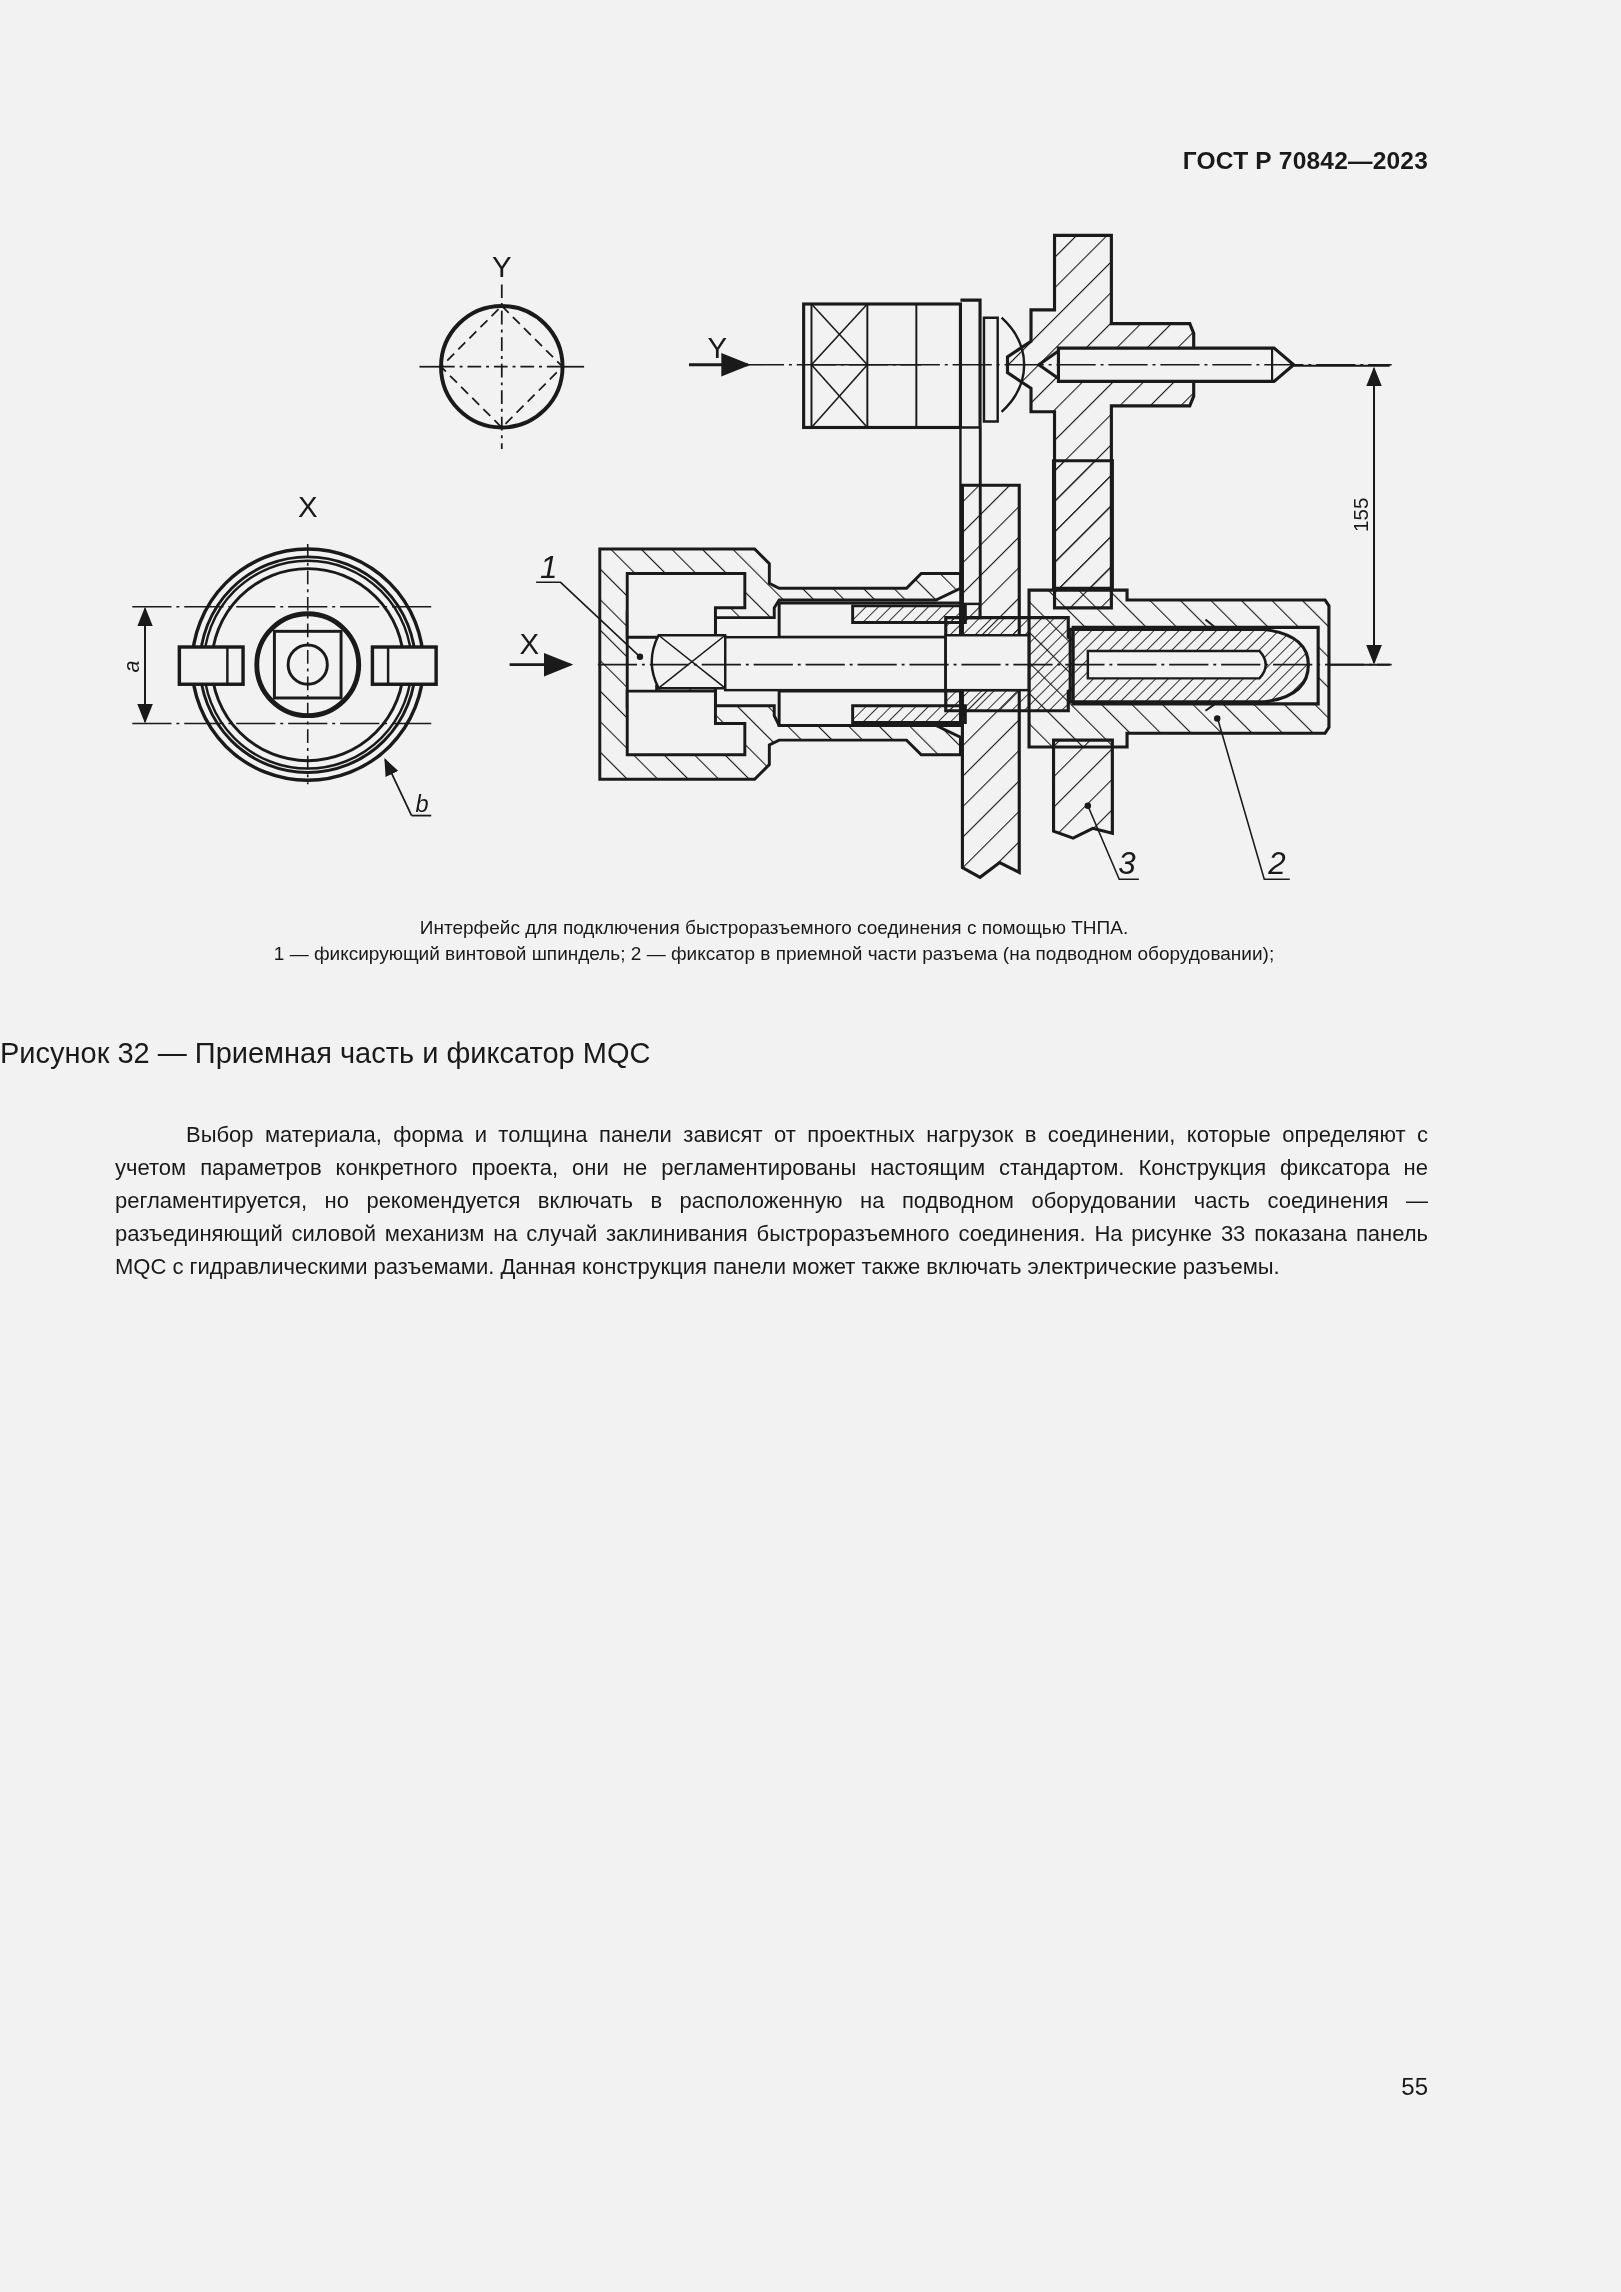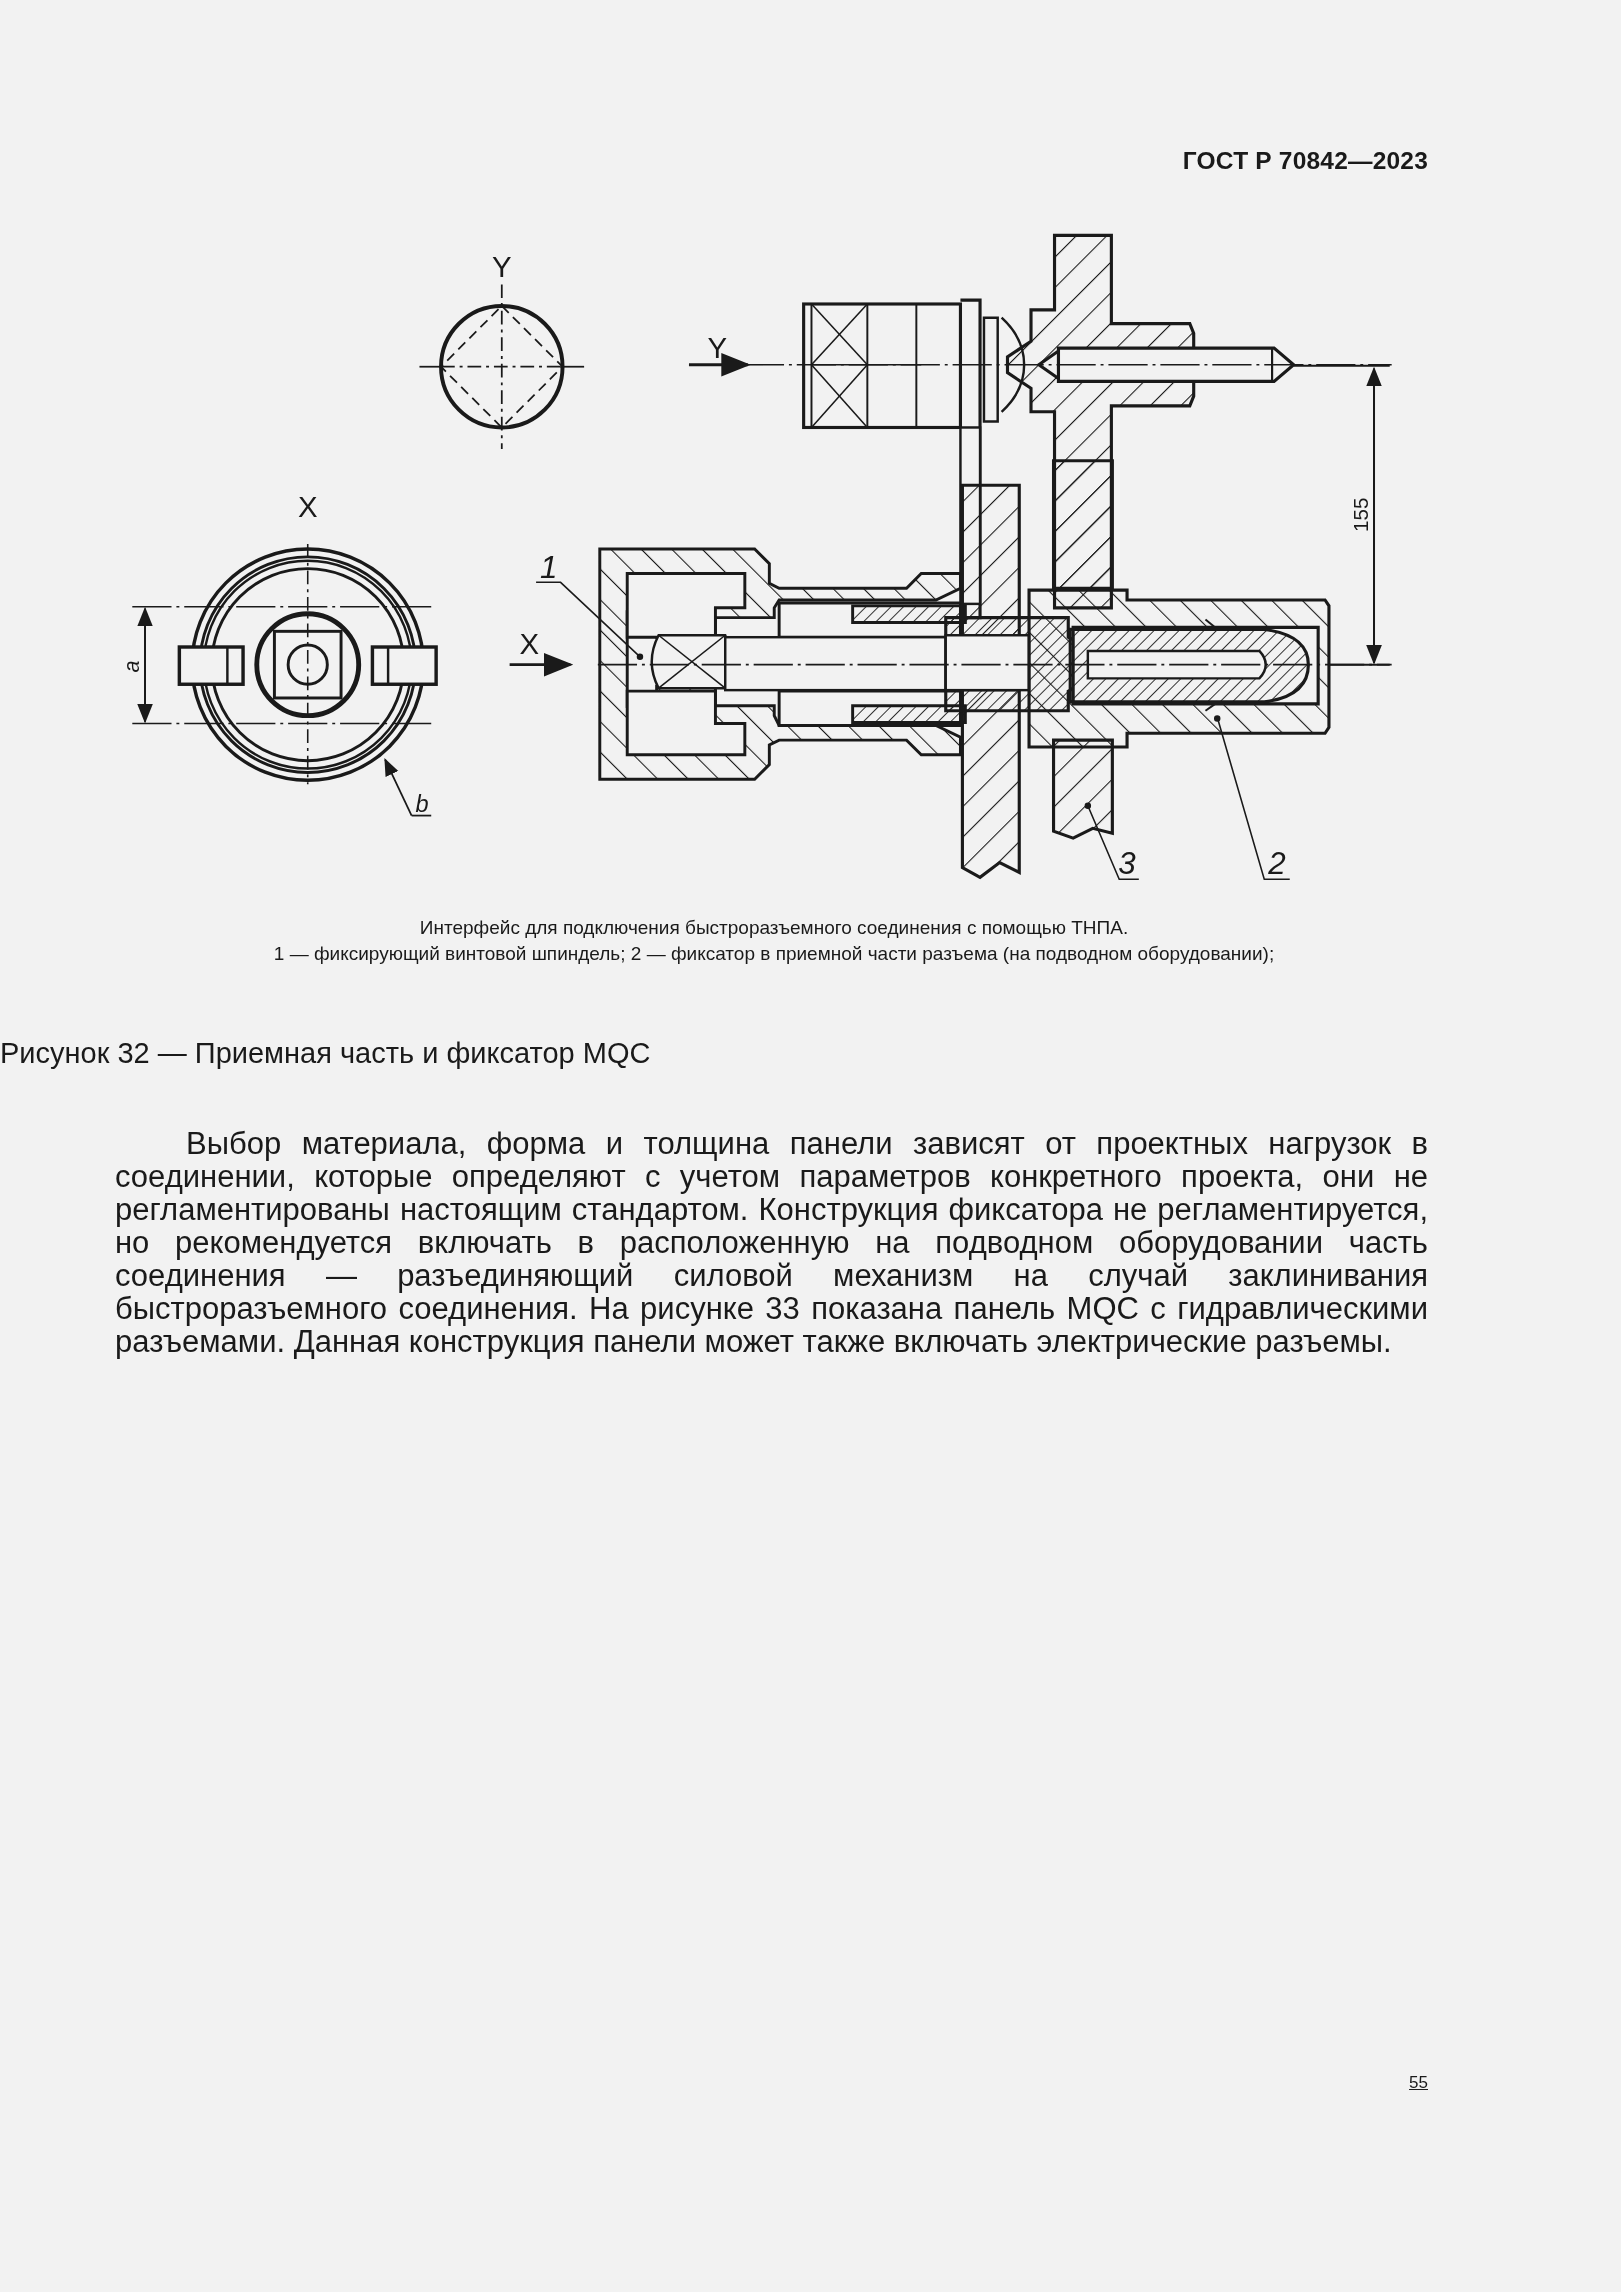--- a/index.html
+++ b/index.html
@@ -20,25 +20,25 @@
       position: absolute; top: 915px; left: 176px; width: 1196px;
       text-align: center; font-size: 19px; line-height: 25.5px;
     }
     .caption-note div { white-space: nowrap; }
     .figure-title {
       position: absolute; top: 1037px; left: 0; width: 1549px;
       text-align: left; font-size: 29px;
     }
     .body-text {
       position: absolute; top: 1096px; left: 115px; width: 1313px;
-      font-size: 31px; line-height: 33px; text-align: justify;
+      font-size: 22px; line-height: 33px; text-align: justify;
       text-indent: 71px;
     }
     .page-number {
-      position: absolute; top: 2073px; right: 193px; font-size: 17px; text-decoration: underline;
+      position: absolute; top: 2073px; right: 193px; font-size: 24px;
     }
   </style>
 </head>
 <body>
 
 <div class="header-doc">ГОСТ Р 70842—2023</div>
 
 <svg class="figure-svg" width="1621" height="902" viewBox="0 0 1654 920" xmlns="http://www.w3.org/2000/svg">
   <defs>
     <pattern id="hatch" patternUnits="userSpaceOnUse" width="22" height="22" patternTransform="rotate(45)">

